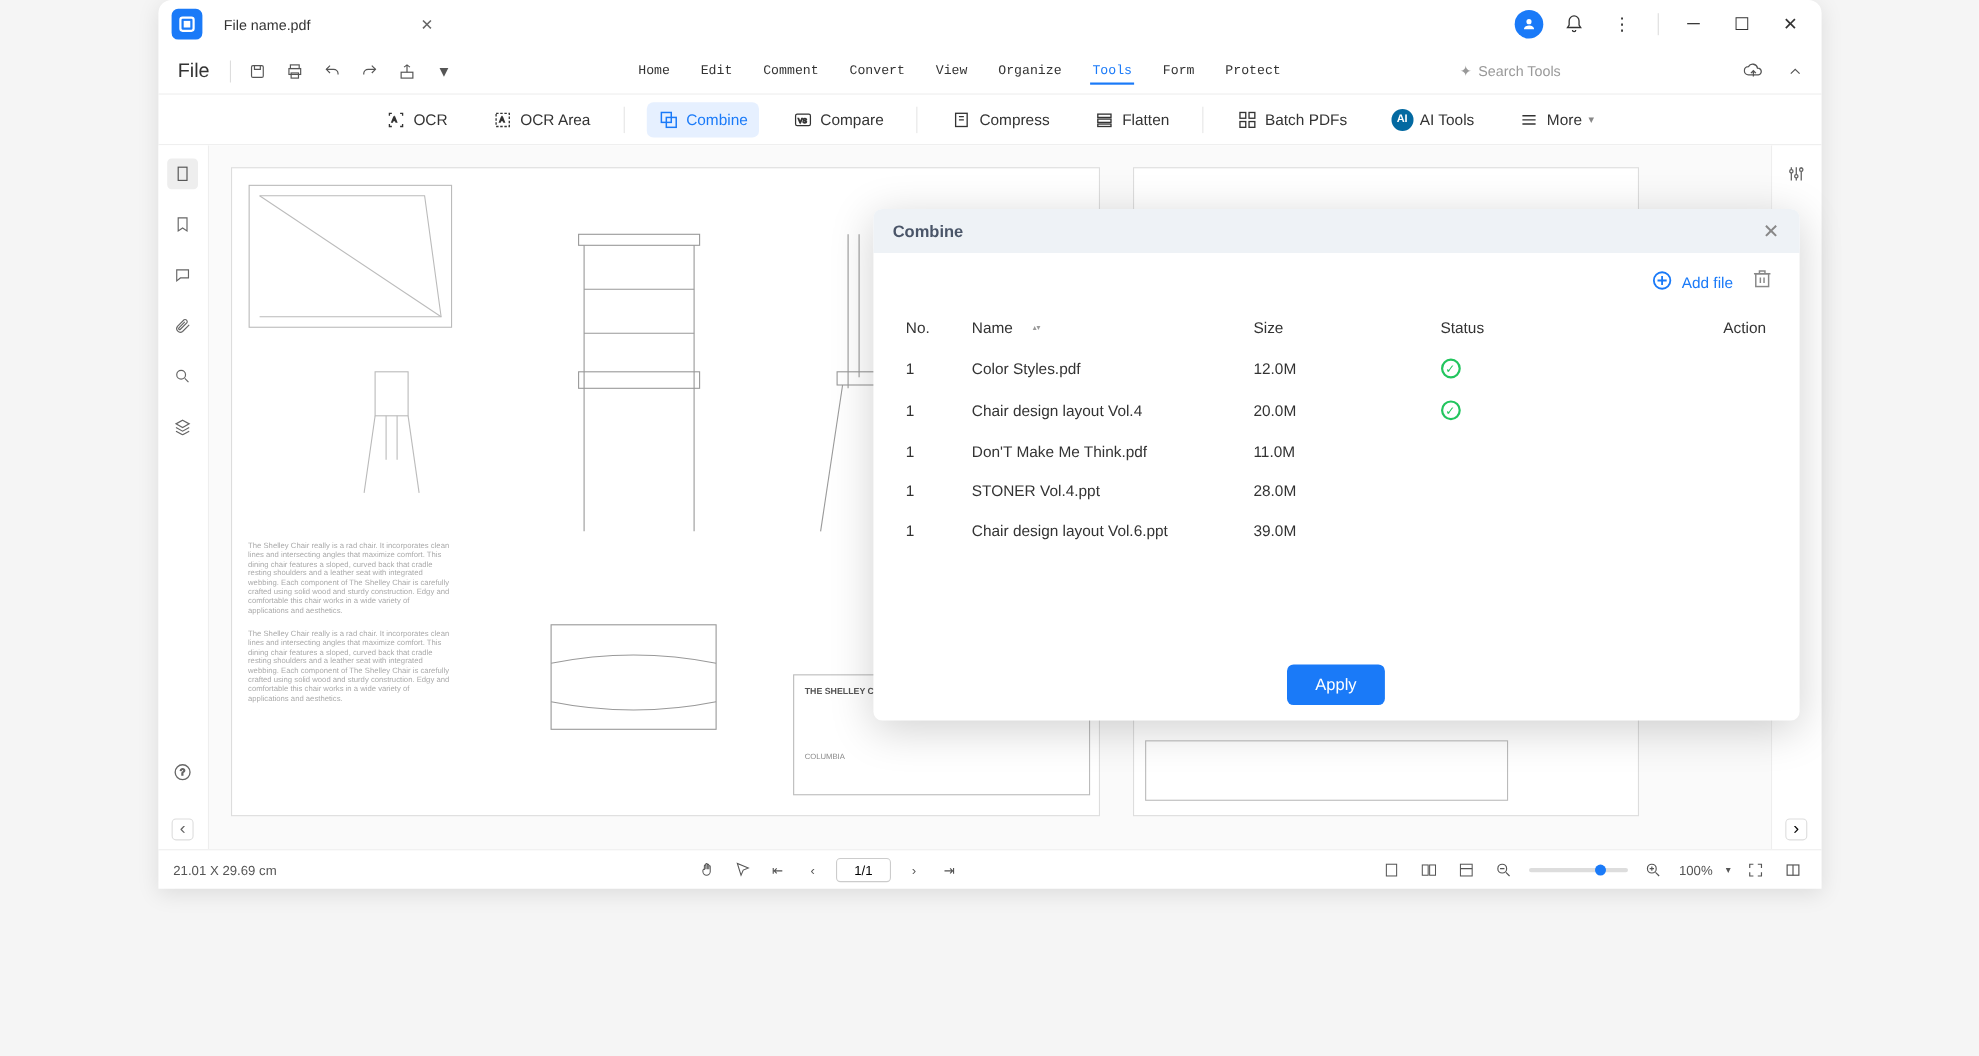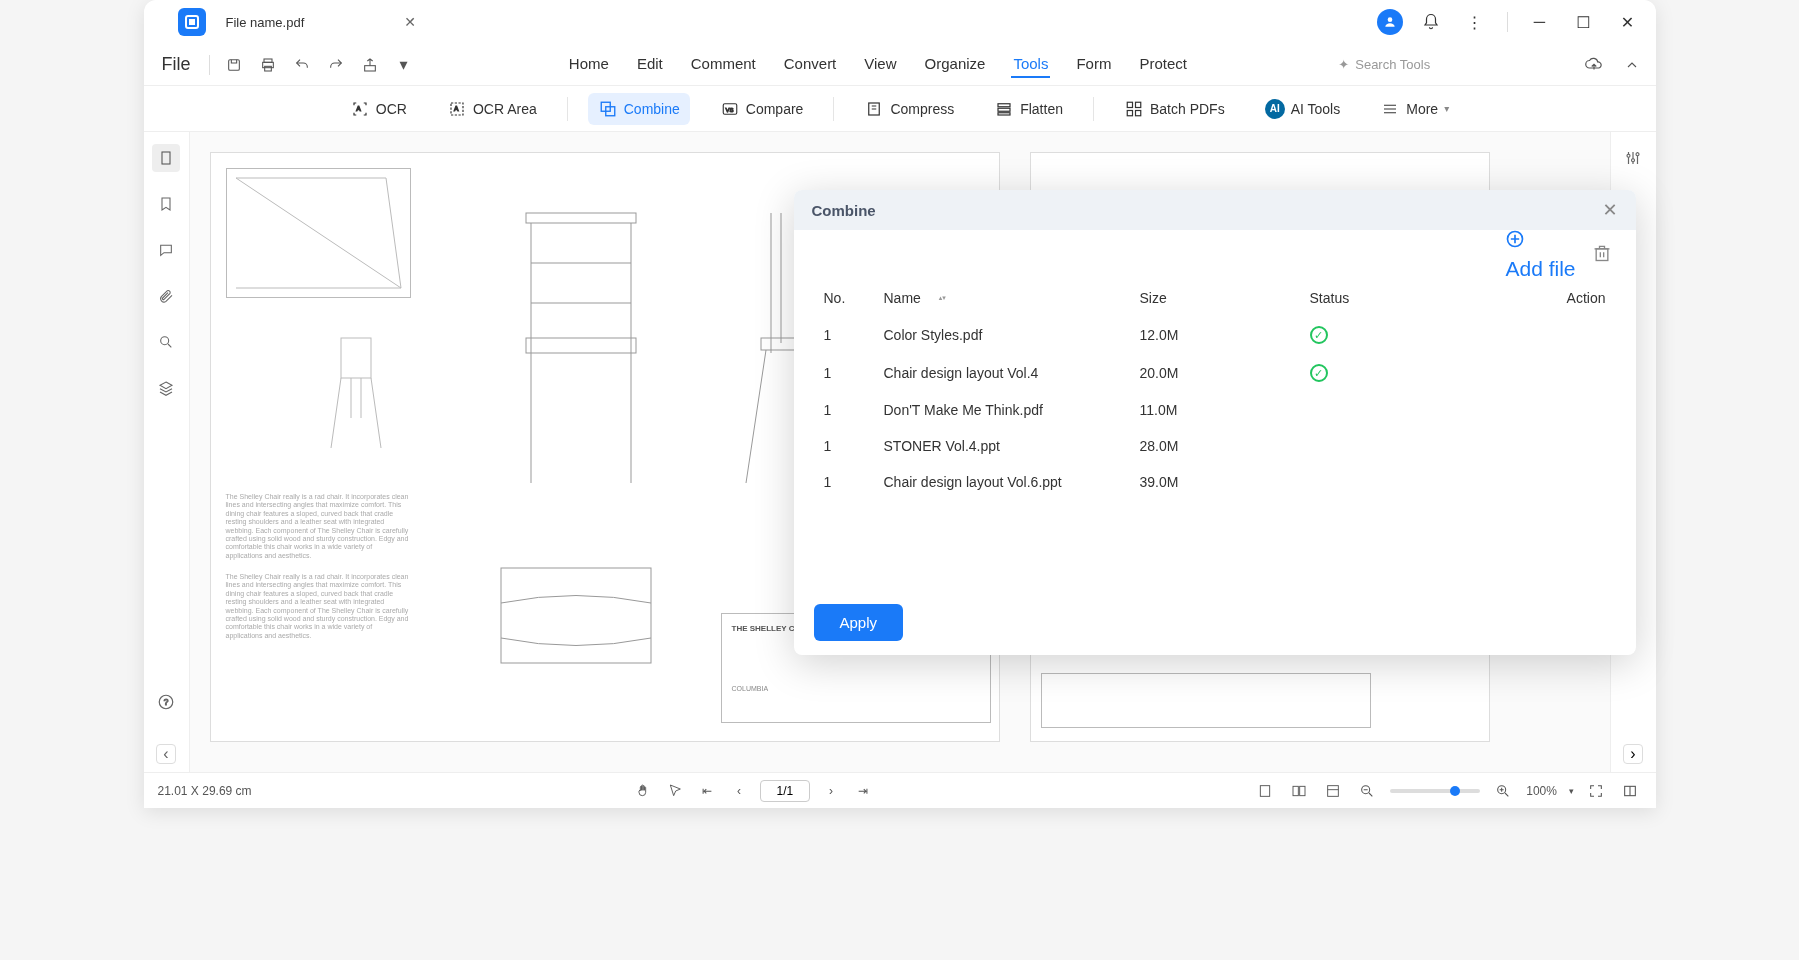--- a/index.html
+++ b/index.html
@@ -1,34 +1,34 @@
 <!DOCTYPE html>
 <html><head>
 <meta charset="utf-8">
 <style>
 * { box-sizing: border-box; margin: 0; padding: 0; font-family: -apple-system, BlinkMacSystemFont, "Segoe UI", sans-serif; }
 body { width: 1799px; height: 960px; background: #f5f5f5; overflow: hidden; }
 .app-window { width: 1512px; height: 808px; margin: 0 auto; background: #fff; border-radius: 12px 12px 0 0; box-shadow: 0 4px 20px rgba(0,0,0,0.1); display: flex; flex-direction: column; position: relative; }
 
 
-.titlebar { height: 44px; display: flex; align-items: center; padding: 0 12px; gap: 8px; margin-left: 22px; }
+.titlebar { height: 44px; display: flex; align-items: center; padding: 0 12px; gap: 8px; }
 .app-icon { width: 28px; height: 28px; background: #1a7af8; border-radius: 6px; display: flex; align-items: center; justify-content: center; color: #fff; }
 .tab { display: flex; align-items: center; gap: 100px; padding: 8px 12px; border-radius: 6px 6px 0 0; font-size: 13px; color: #333; }
 .tab-close { color: #666; cursor: pointer; font-size: 14px; }
 .titlebar-right { margin-left: auto; display: flex; align-items: center; gap: 12px; }
 .user-icon { width: 26px; height: 26px; background: #1a7af8; border-radius: 50%; display: flex; align-items: center; justify-content: center; color: #fff; font-size: 14px; }
 .win-btn { width: 32px; height: 32px; display: flex; align-items: center; justify-content: center; color: #333; cursor: pointer; }
 .divider-v { width: 1px; height: 20px; background: #ddd; margin: 0 4px; }
 
 
 .menubar { height: 42px; display: flex; align-items: center; padding: 0 10px; gap: 6px; border-bottom: 1px solid #eee; }
 .file-menu { font-size: 18px; color: #333; padding: 4px 8px; cursor: pointer; }
 .mb-icon { width: 28px; height: 28px; display: flex; align-items: center; justify-content: center; color: #555; cursor: pointer; }
 .menu-tabs { margin-left: auto; margin-right: auto; display: flex; gap: 24px; }
-.menu-tab { font-size: 15px; color: #333; padding: 4px 2px; cursor: pointer; }
+.menu-tab { font-size: 12px; color: #333; padding: 4px 2px; cursor: pointer; font-family: Liberation Mono, monospace; }
 .menu-tab.active { color: #1a7af8; border-bottom: 2px solid #1a7af8; font-weight: 500; }
 .search-tools { display: flex; align-items: center; gap: 6px; color: #999; font-size: 13px; margin-right: auto; }
 .menubar-right { display: flex; gap: 10px; }
 
 
 .toolbar { height: 46px; display: flex; align-items: center; justify-content: center; gap: 20px; border-bottom: 1px solid #eee; }
 .tool-btn { display: flex; align-items: center; gap: 6px; padding: 6px 10px; border-radius: 6px; font-size: 14px; color: #333; cursor: pointer; }
 .tool-btn.active { background: #e6f0ff; color: #1a7af8; }
 .tool-divider { width: 1px; height: 24px; background: #e5e5e5; }
 .tool-icon { width: 20px; height: 20px; display: flex; align-items: center; justify-content: center; }
@@ -58,38 +58,38 @@
 .zoom-slider { width: 90px; height: 4px; background: #ddd; border-radius: 2px; position: relative; }
 .zoom-slider::after { content: ''; position: absolute; right: 20px; top: -3px; width: 10px; height: 10px; background: #1a7af8; border-radius: 50%; }
 .sb-icon { width: 22px; height: 22px; display: flex; align-items: center; justify-content: center; color: #555; cursor: pointer; }
 
 
 .combine-panel { position: absolute; top: 190px; right: 20px; width: 842px; height: 465px; background: #fff; border-radius: 8px; box-shadow: 0 8px 40px rgba(0,0,0,0.18); display: flex; flex-direction: column; z-index: 100; }
 .cp-header { height: 40px; background: #eef2f6; border-radius: 8px 8px 0 0; display: flex; align-items: center; padding: 0 18px; }
 .cp-title { font-size: 15px; color: #4a5568; font-weight: 600; }
 .cp-close { margin-left: auto; color: #888; cursor: pointer; font-size: 18px; }
 .cp-actions { height: 50px; display: flex; align-items: center; justify-content: flex-end; padding: 0 24px; gap: 16px; }
-.add-file { display: flex; align-items: flex-start; gap: 8px; color: #1a7af8; font-size: 21px; cursor: pointer; flex-direction: column; }
+.add-file { display: flex; align-items: flex-end; gap: 8px; color: #1a7af8; font-size: 14px; cursor: pointer; }
 .clear-icon { color: #888; cursor: pointer; }
 .cp-table { padding: 0 30px; }
 .cp-th { display: flex; padding: 10px 0; color: #333; font-size: 14px; }
 .cp-th .col-no { width: 60px; }
 .cp-th .col-name { width: 256px; display: flex; align-items: center; gap: 18px; }
 .cp-th .col-size { width: 170px; }
 .cp-th .col-status { width: 230px; }
 .cp-th .col-action { flex: 1; text-align: right; }
 .cp-row { display: flex; padding: 10px 0; color: #333; font-size: 14px; align-items: center; }
 .cp-row .col-no { width: 60px; }
 .cp-row .col-name { width: 256px; }
 .cp-row .col-size { width: 170px; }
 .cp-row .col-status { width: 230px; }
 .status-ok { width: 18px; height: 18px; border: 2px solid #22c55e; border-radius: 50%; display: flex; align-items: center; justify-content: center; color: #22c55e; font-size: 11px; }
 .status-progress { width: 64px; height: 3px; background: #e5e5e5; border-radius: 2px; position: relative; }
 .status-progress::before { content: ''; position: absolute; left: 0; top: 0; height: 100%; width: 35%; background: #1a7af8; border-radius: 2px; }
-.cp-footer { margin-top: auto; padding: 14px 20px; display: flex; justify-content: flex-start; }
+.cp-footer { margin-top: auto; padding: 14px 20px; display: flex; justify-content: center; }
 .apply-btn { background: #1a7af8; color: #fff; border: none; border-radius: 6px; padding: 10px 26px; font-size: 15px; cursor: pointer; }
 
 
 .drawing-box { position: absolute; border: 1px solid #bbb; }
 .page-text { position: absolute; font-size: 7px; color: #aaa; line-height: 1.2; }
 .title-block { position: absolute; border: 1px solid #bbb; font-size: 6px; color: #888; }
 
 .sort-icon { display: inline-flex; flex-direction: column; gap: 1px; font-size: 7px; color: #999; }
 </style>
 </head>

